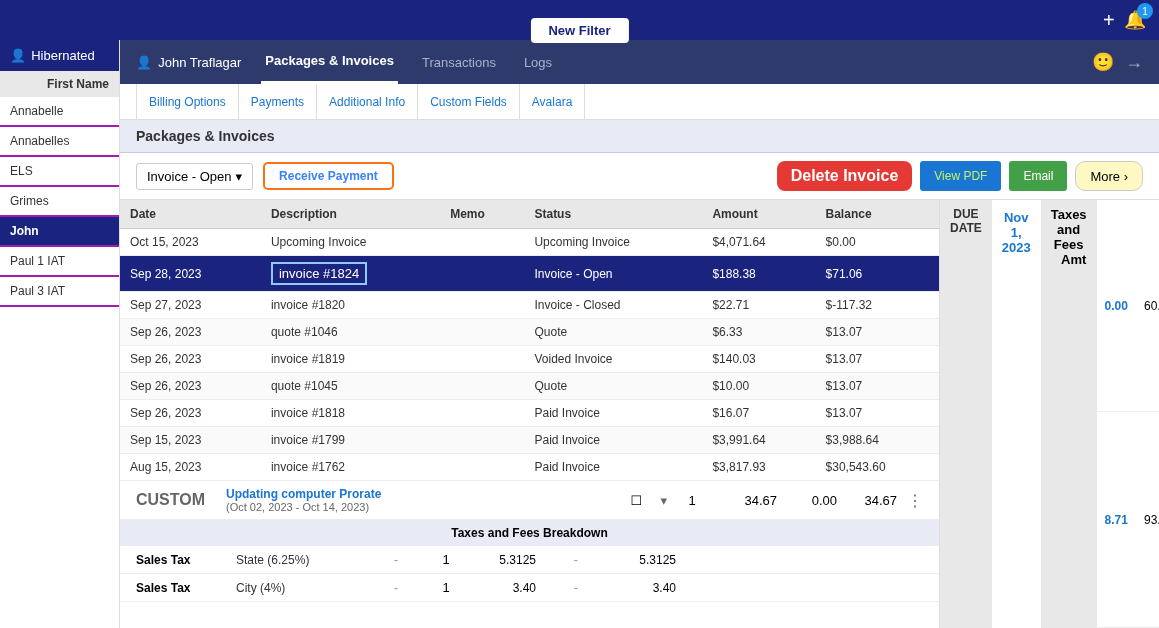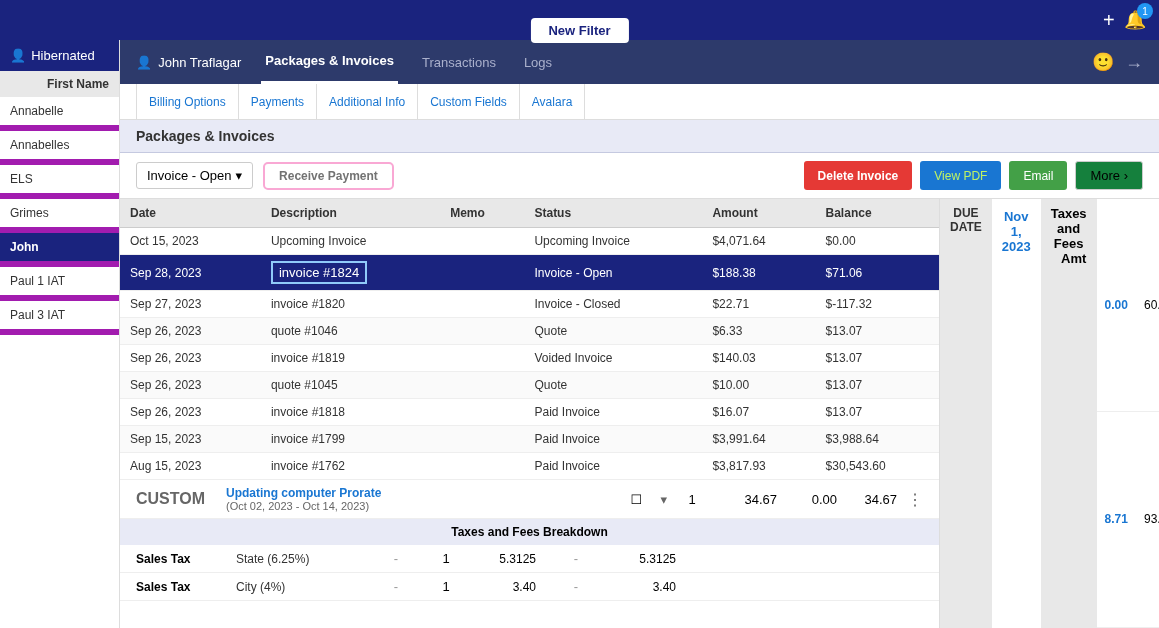--- a/index.html
+++ b/index.html
@@ -84,21 +84,21 @@
     .sidebar-section-header {
       background: #e8e8e8;
       padding: 6px 10px;
       font-weight: bold;
       font-size: 12px;
       color: #333;
       text-align: right;
     }
     .sidebar-item {
       padding: 7px 10px;
-      border-bottom: 6px solid #a21caf;
+      border-bottom: 2px solid #a21caf;
       cursor: pointer;
       color: #333;
       font-size: 12px;
     }
     .sidebar-item.active { background: #1a237e; color: white; font-weight: bold; }
 
     
     .content-area {
       flex: 1;
       display: flex;
@@ -195,33 +195,33 @@
       border-radius: 3px;
       padding: 5px 10px;
       font-size: 12px;
       cursor: pointer;
       display: flex;
       align-items: center;
       gap: 4px;
     }
     .receive-payment-btn {
       background: white;
-      border: 2px solid #f9a8d4;
-      color: #737373;
+      border: 2px solid #f97316;
+      color: #3b82f6;
       border-radius: 5px;
       padding: 5px 14px;
       font-size: 12px;
       font-weight: bold;
       cursor: pointer;
     }
     .toolbar-right { margin-left: auto; display: flex; gap: 8px; }
-    .delete-btn { background: #e53935; color: white; border: none; border-radius: 3px; padding: 6px 14px; font-size: 12px; cursor: pointer; font-weight: bold; }
+    .delete-btn { background: #e53935; color: white; border: none; border-radius: 8px; padding: 6px 14px; font-size: 16px; cursor: pointer; font-weight: bold; }
     .view-pdf-btn { background: #1976d2; color: #bef264; border: none; border-radius: 3px; padding: 6px 14px; font-size: 12px; cursor: pointer; }
     .email-btn { background: #43a047; color: white; border: none; border-radius: 3px; padding: 6px 14px; font-size: 12px; cursor: pointer; }
-    .more-btn { background: #15803d; border: 1px solid #ccc; border-radius: 3px; padding: 6px 14px; font-size: 12px; cursor: pointer; display: flex; align-items: center; gap: 3px; }
+    .more-btn { background: #fef9c3; border: 1px solid #ccc; border-radius: 10px; padding: 6px 14px; font-size: 12px; cursor: pointer; display: flex; align-items: center; gap: 3px; }
 
     
     .invoice-table-wrapper {
       background: white;
       overflow-y: auto;
       flex: 1;
     }
     .invoice-table {
       width: 100%;
       border-collapse: collapse;

